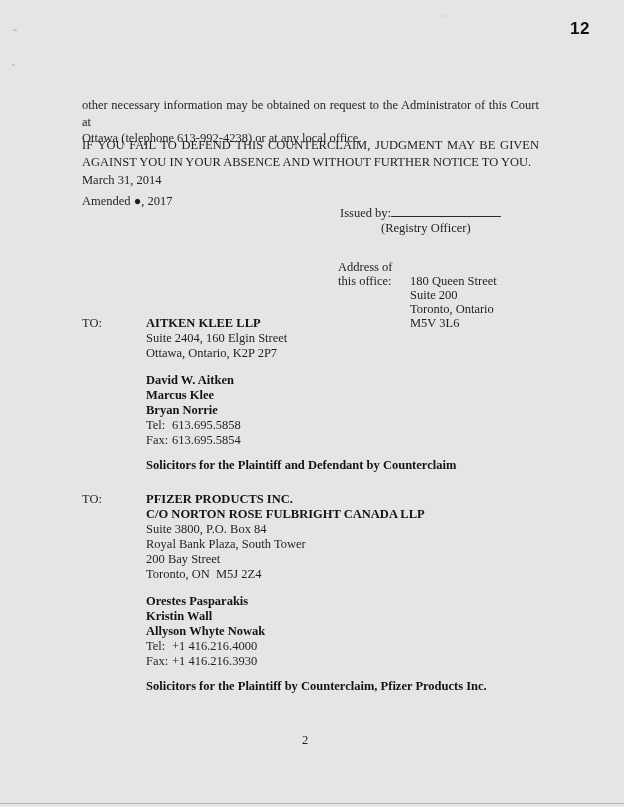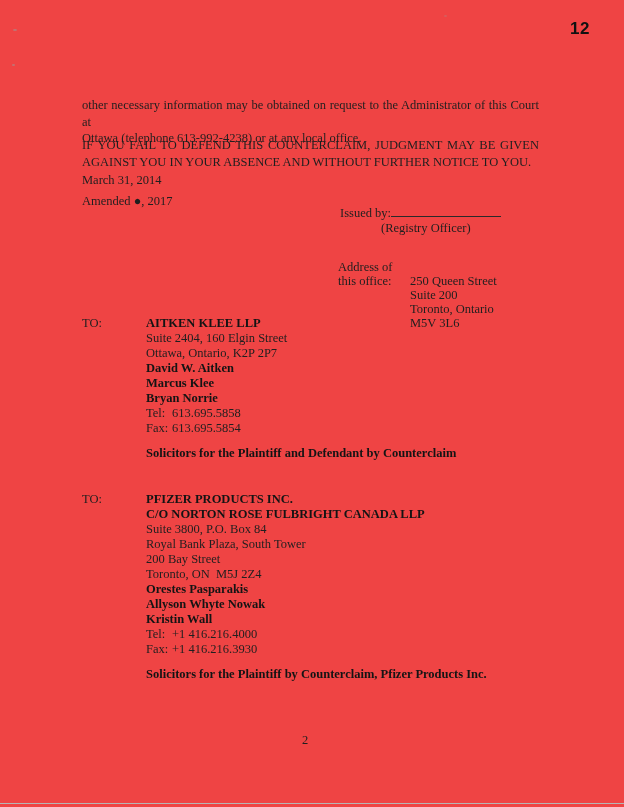--- a/index.html
+++ b/index.html
@@ -4,21 +4,21 @@
 <style>
   html, body {
     margin: 0;
     padding: 0;
     background: #ffffff;
   }
   .page {
     position: relative;
     width: 624px;
     height: 807px;
-    background: #ef4444;
+    background: #e5e5e5;
     overflow: hidden;
     font-family: "Liberation Serif", serif;
     font-size: 12.5px;
     color: #1f1f1f;
   }
   .abs { position: absolute; }
 
   
   .top-page-num {
     top: 19px;
@@ -59,21 +59,21 @@
   
   .local-office { left: 338px; top: 260px; display: flex; line-height: 14px; }
   .lo-label { width: 72px; }
   .lo-values { padding-top: 14px; }
   .pre { white-space: pre; }
 
   
   .to-block { left: 82px; display: flex; line-height: 15px; }
   .to-label { width: 64px; }
   .bold { font-weight: bold; color: #141414; }
-  .group-names { }
+  .group-names { margin-top: 12px; }
   .group-contact { }
   .group-role { margin-top: 10px; }
   .contact-label { display: inline-block; width: 26px; }
 
   
   .bottom-page-num {
     left: 0; right: 14px;
     top: 733px;
     text-align: center;
   }
@@ -124,21 +124,21 @@
     <span>Issued by:</span><span class="sig-line"></span>
   </div>
   <div class="abs registry-caption">(Registry Officer)</div>
 
   <div class="abs local-office">
     <div class="lo-label">
       <div>Address of</div>
       <div>this office:</div>
     </div>
     <div class="lo-values">
-      <div class="pre">250 Queen Street</div>
+      <div class="pre">180 Queen Street</div>
       <div class="pre">Suite 200</div>
       <div class="pre">Toronto, Ontario</div>
       <div class="pre">M5V 3L6</div>
     </div>
   </div>
 
   <div class="abs to-block" style="top: 316px;">
     <div class="to-label">TO:</div>
     <div>
       <div class="bold">AITKEN KLEE LLP</div>
@@ -161,22 +161,22 @@
     <div class="to-label">TO:</div>
     <div>
       <div class="bold">PFIZER PRODUCTS INC.</div>
       <div class="bold">C/O NORTON ROSE FULBRIGHT CANADA LLP</div>
       <div class="pre">Suite 3800, P.O. Box 84</div>
       <div class="pre">Royal Bank Plaza, South Tower</div>
       <div class="pre">200 Bay Street</div>
       <div class="pre">Toronto, ON  M5J 2Z4</div>
       <div class="group-names">
         <div class="bold">Orestes Pasparakis</div>
+        <div class="bold">Kristin Wall</div>
         <div class="bold">Allyson Whyte Nowak</div>
-        <div class="bold">Kristin Wall</div>
       </div>
       <div class="group-contact">
         <div><span class="contact-label">Tel:</span><span>+1 416.216.4000</span></div>
         <div><span class="contact-label">Fax:</span><span>+1 416.216.3930</span></div>
       </div>
       <div class="group-role bold">Solicitors for the Plaintiff by Counterclaim, Pfizer Products Inc.</div>
     </div>
   </div>
 
   <div class="abs bottom-page-num">2</div>

